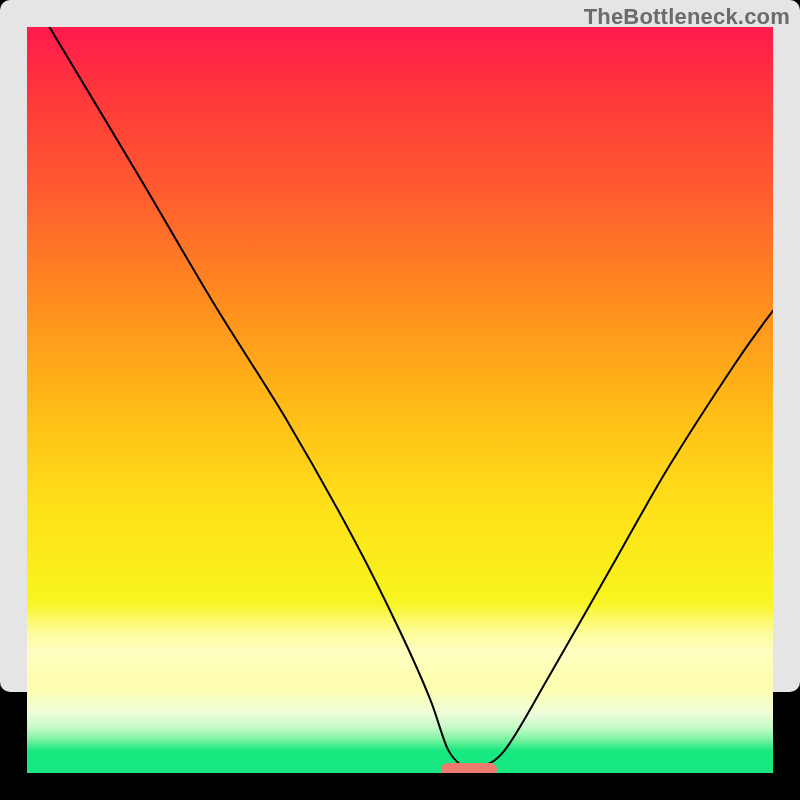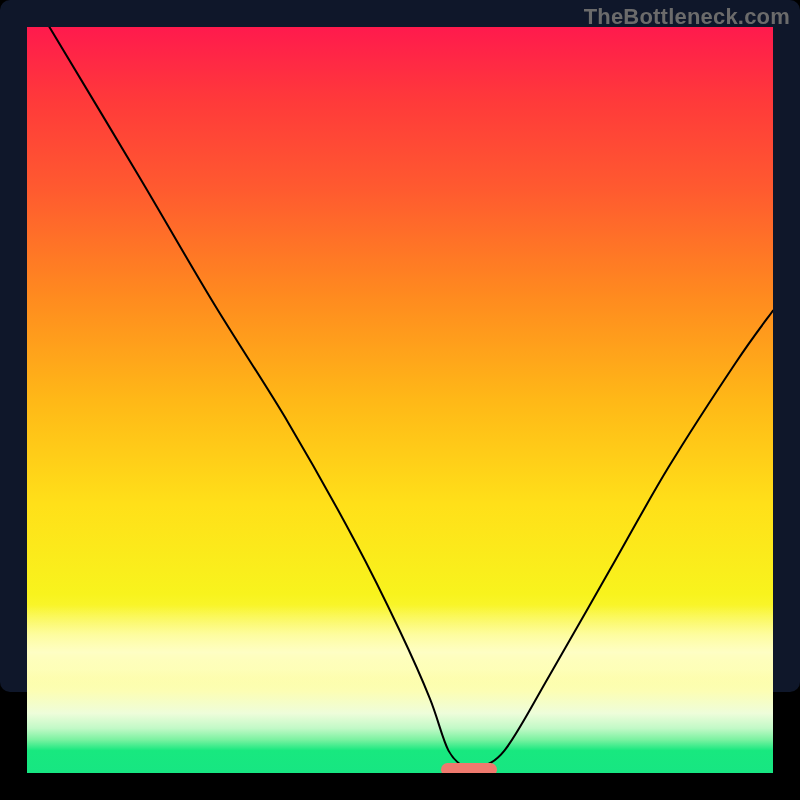--- a/index.html
+++ b/index.html
@@ -7,21 +7,21 @@
     padding: 0;
     width: 800px;
     height: 800px;
     background: #000000;
     overflow: hidden;
   }
   .frame {
     position: relative;
     width: 800px;
     height: 692px;
-    background: #0f172a;
+    background: #e5e5e5;
     border-radius: 10px;
   }
   .plot-area {
     position: absolute;
     left: 27px;
     top: 27px;
     width: 746px;
     height: 746px;
     overflow: hidden;
   }

